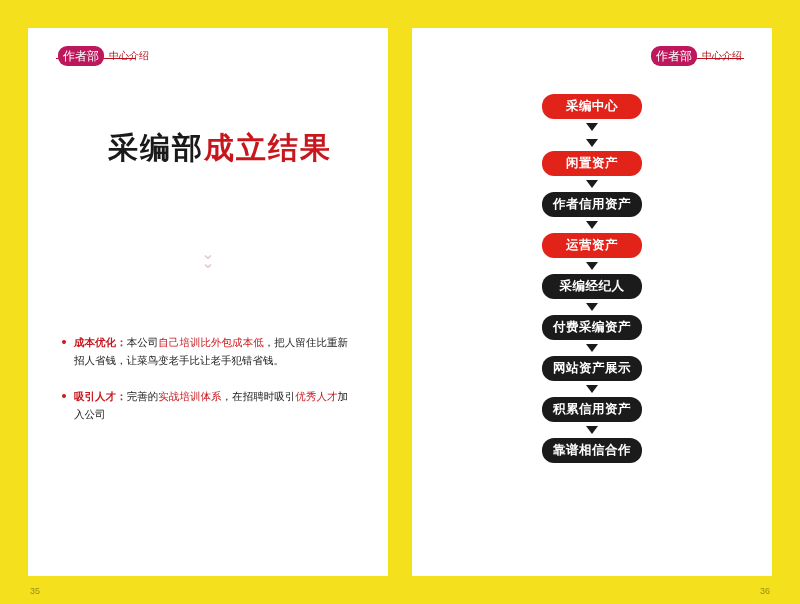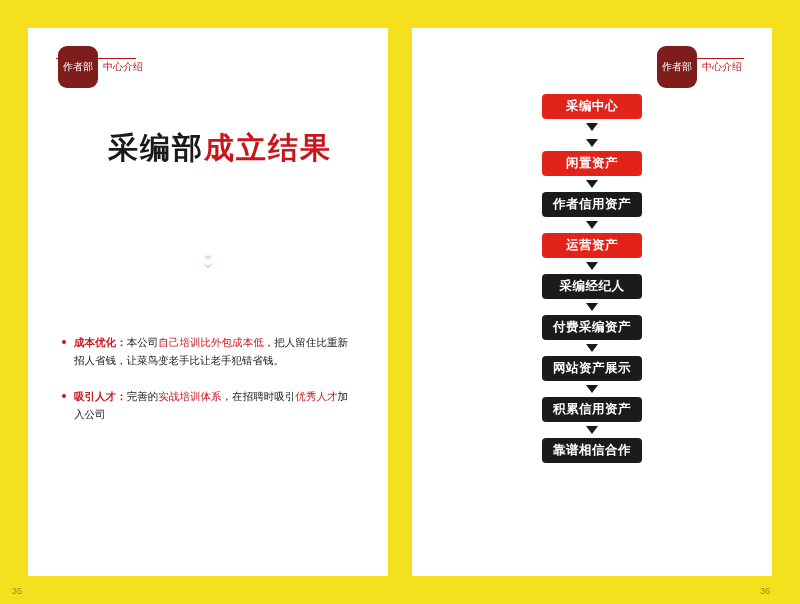--- a/index.html
+++ b/index.html
@@ -44,25 +44,25 @@
     position: absolute;
     top: 18px;
     display: flex;
     align-items: center;
     gap: 5px;
     z-index: 5;
   }
   .hdr-left { left: 30px; }
   .hdr-right { right: 30px; }
   .hdr-logo {
-    background: #7f1d1d;
+    background: #be185d;
     color: #fff;
-    font-size: 10px;
+    font-size: 12px;
     line-height: 1;
-    padding: 16px 5px;
+    padding: 4px 5px;
     border-radius: 9px;
     letter-spacing: 0px;
     white-space: nowrap;
   }
   .hdr-text {
     color: #b5121b;
     font-size: 10px;
     white-space: nowrap;
   }
   .hdr-rule {
@@ -74,21 +74,21 @@
   .hdr-rule-left { left: 28px; width: 80px; }
   .hdr-rule-right { right: 28px; width: 80px; }
 
   
   .pagenum {
     position: absolute;
     bottom: 8px;
     font-size: 9px;
     color: #9a8f12;
   }
-  .pagenum-left { left: 12px; text-align: right; }
+  .pagenum-left { left: 30px; text-align: right; }
   .pagenum-right { right: 30px; text-align: right; }
 
   
   .title-wrap {
     position: absolute;
     top: 100px;
     left: 12px;
     width: 100%;
     text-align: center;
   }
@@ -153,21 +153,21 @@
     top: 66px;
     left: 0;
     width: 100%;
     display: flex;
     flex-direction: column;
     align-items: center;
   }
   .node {
     width: 100px;
     height: 25px;
-    border-radius: 4px;
+    border-radius: 12px;
     display: flex;
     align-items: center;
     justify-content: center;
     font-size: 12.5px;
     font-weight: bold;
     color: #ffffff;
     letter-spacing: 0.5px;
     box-sizing: border-box;
   }
   .node.dark { background: #1b1b1b; }

